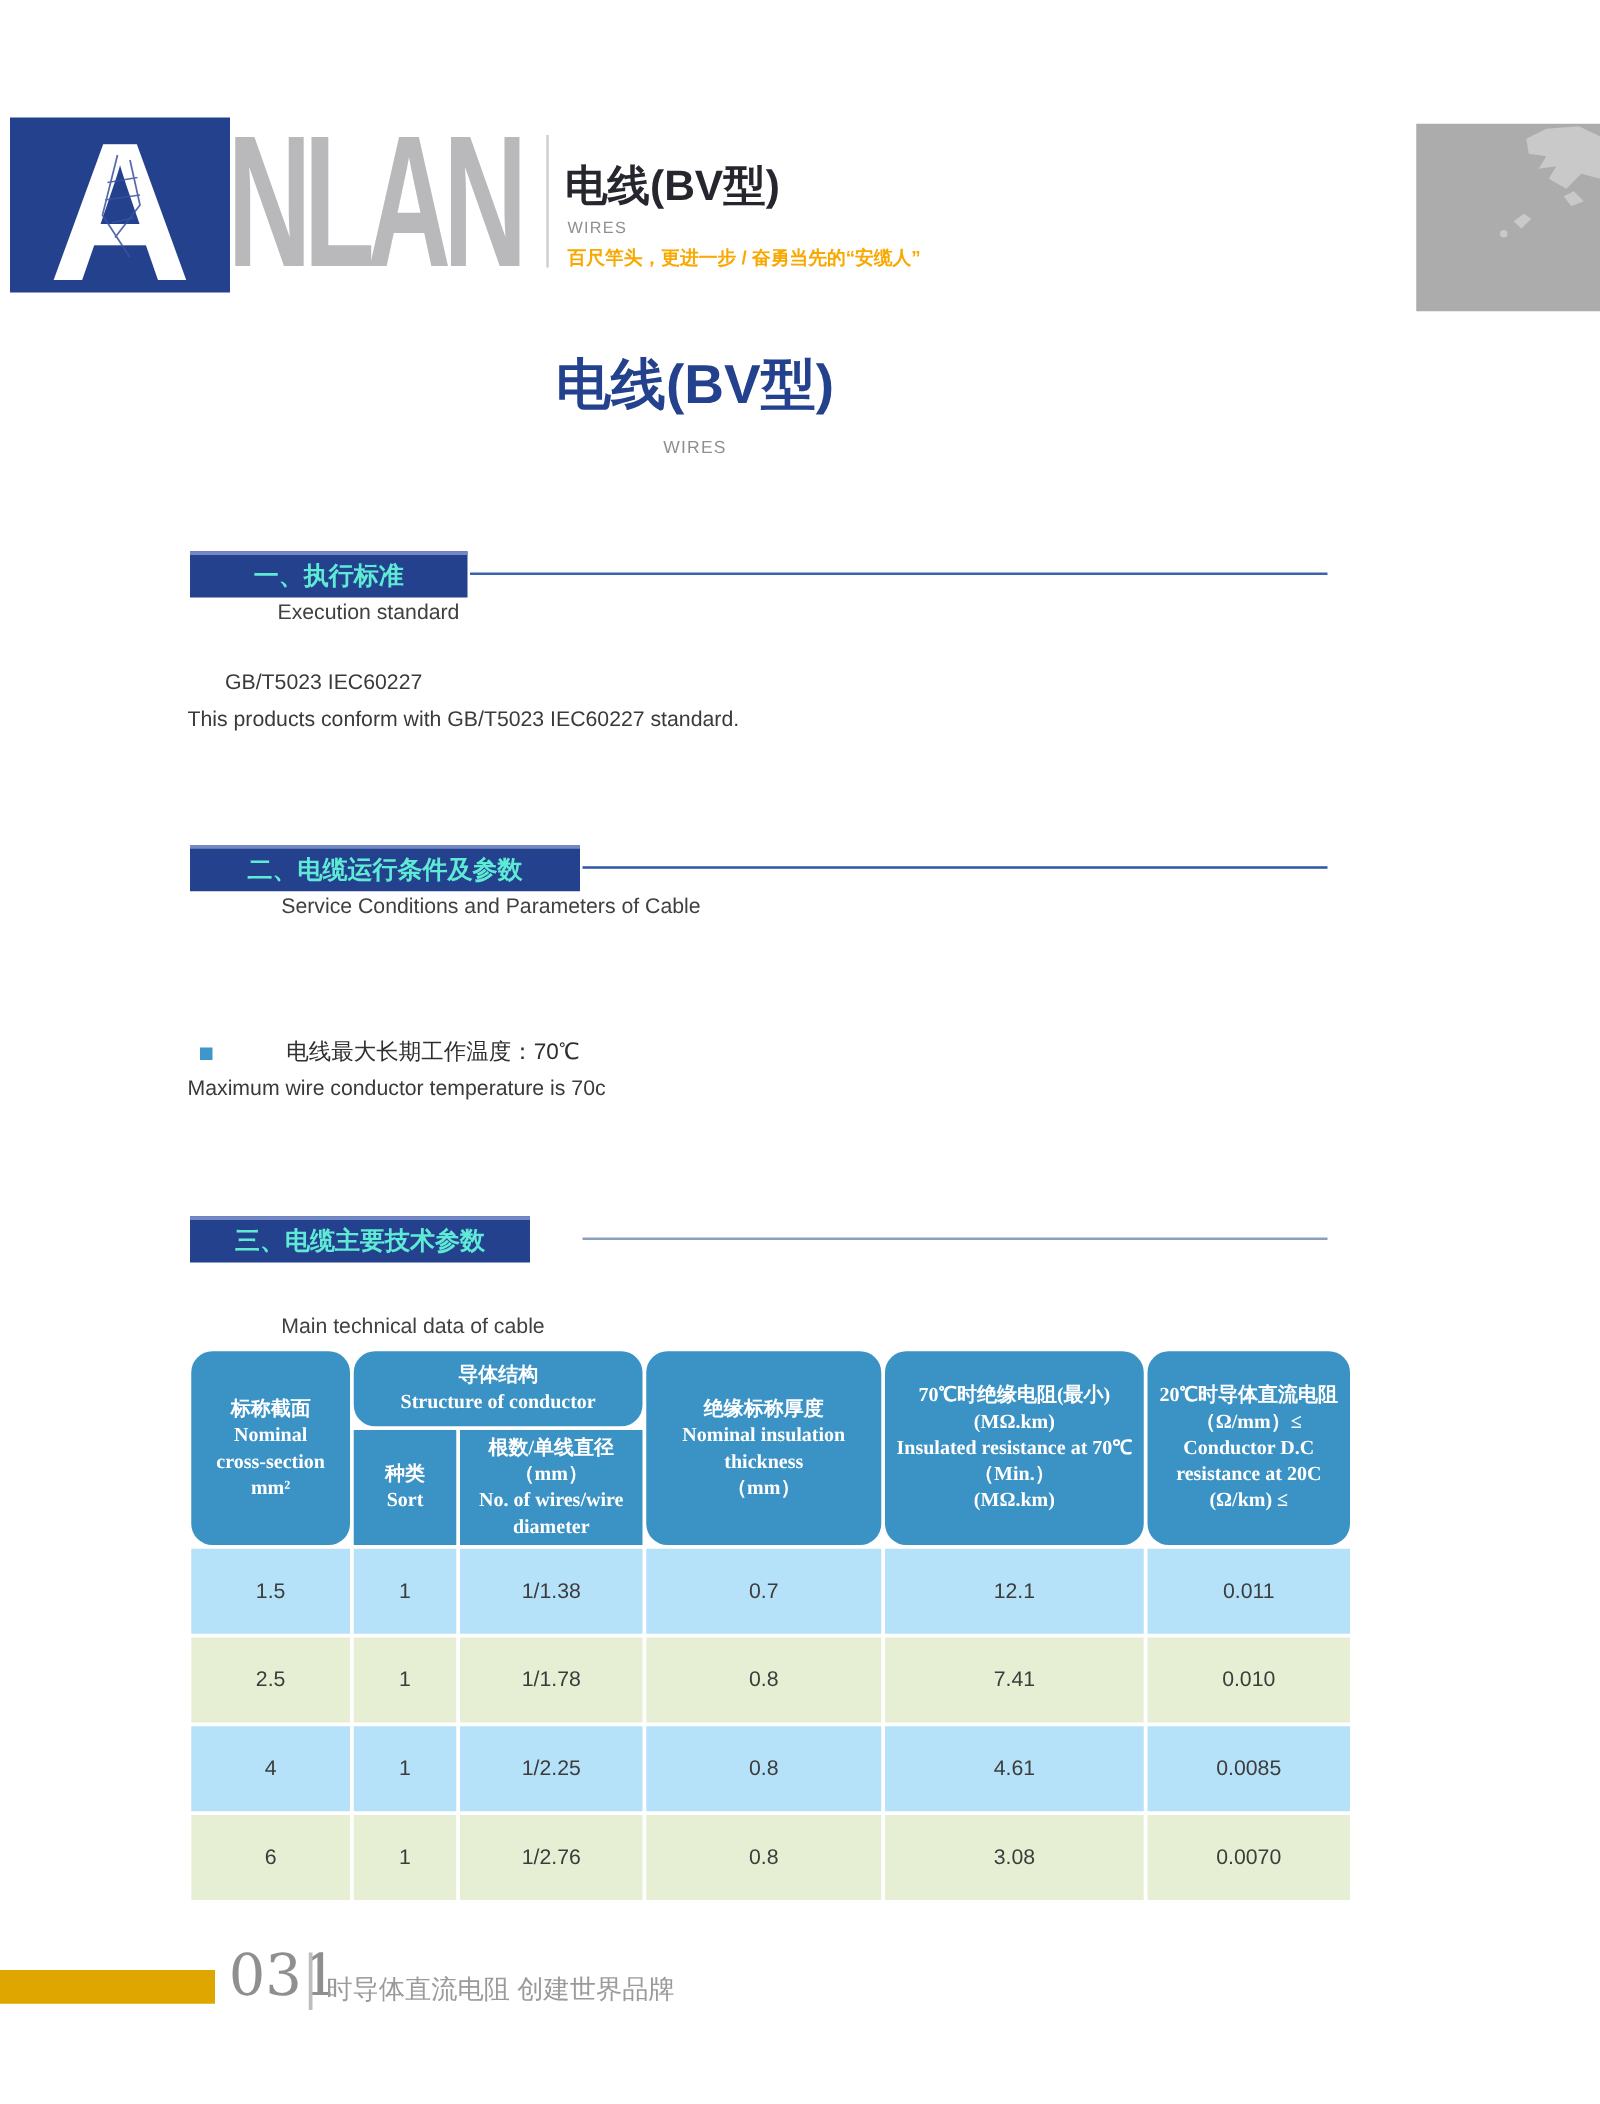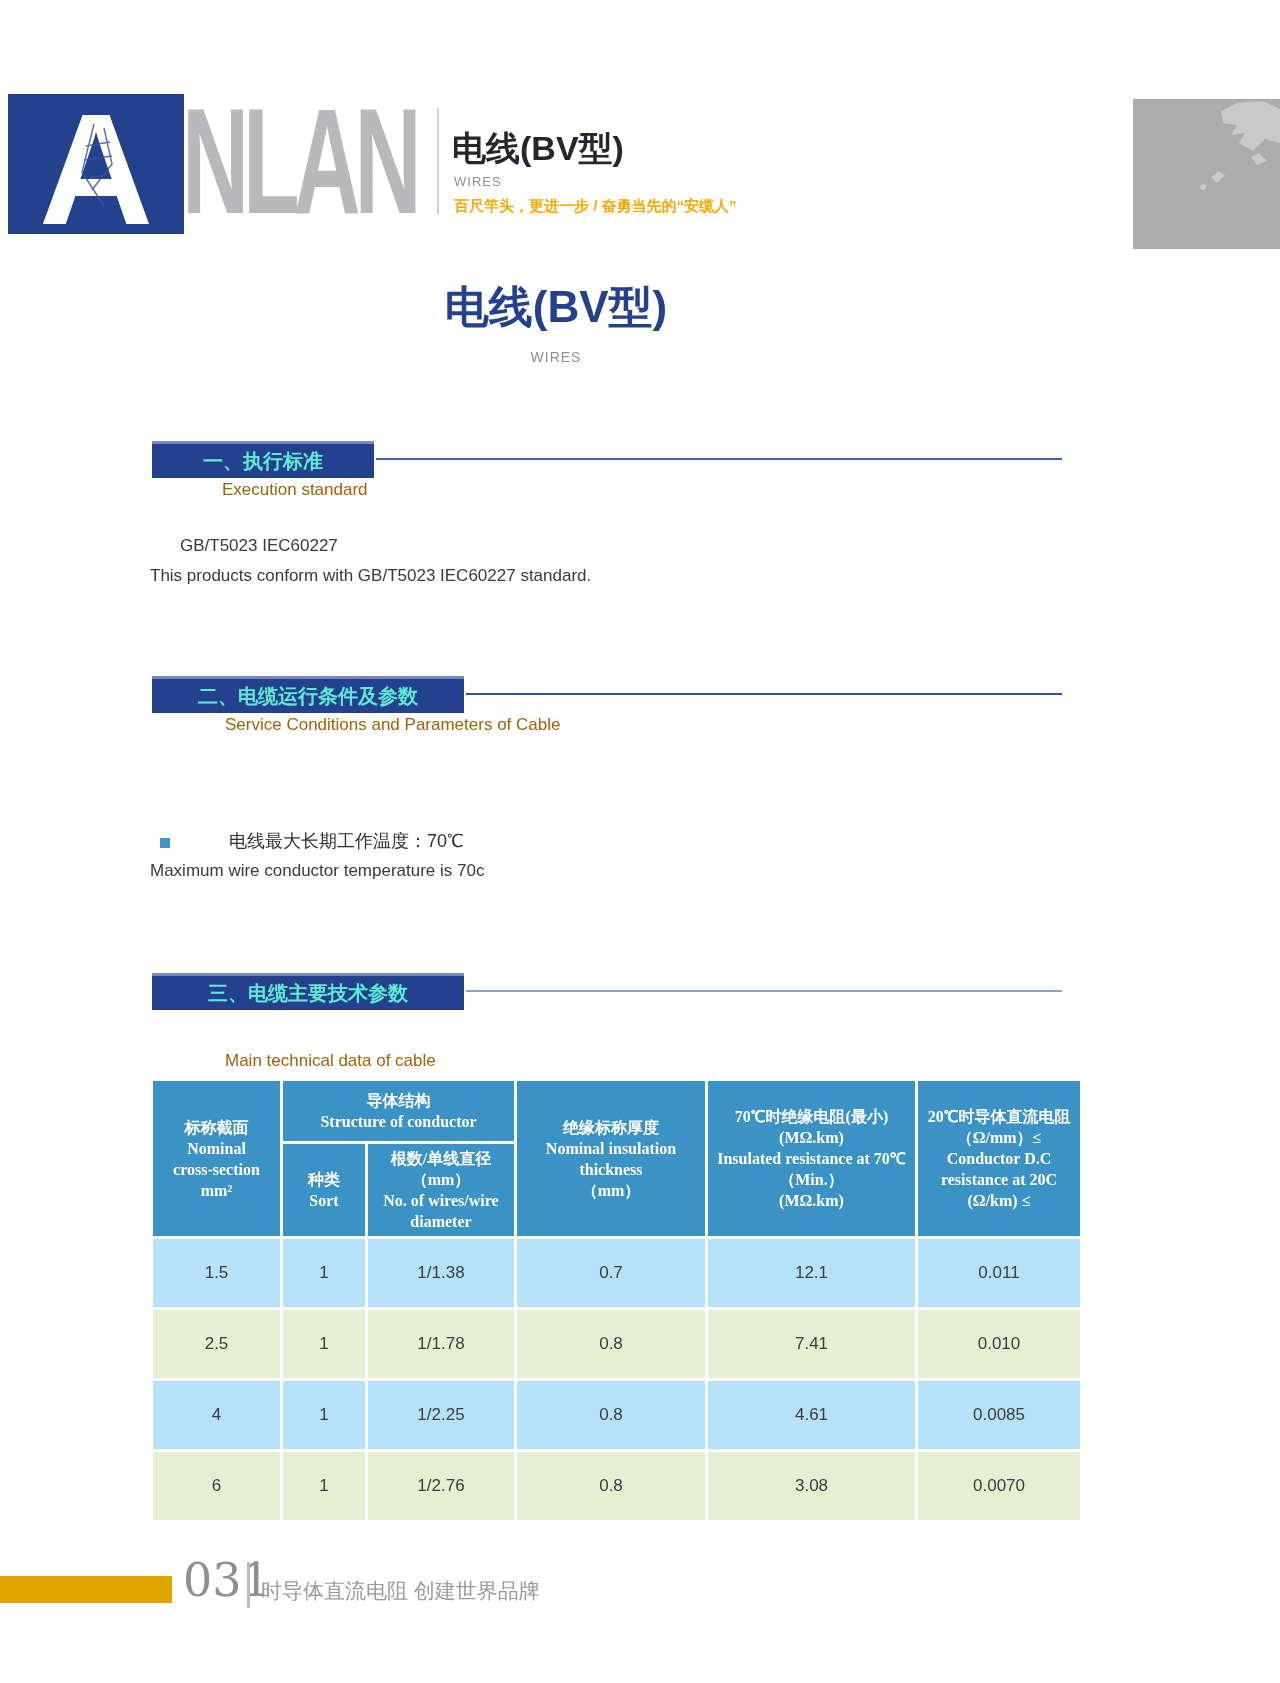--- a/index.html
+++ b/index.html
@@ -20,37 +20,37 @@
 
   
   .title-block{left:150px;top:278px;width:812px;text-align:center;}
   .main-title{font-size:44px;font-weight:bold;color:#24418e;}
   .main-sub{font-size:14px;color:#8f8f8f;letter-spacing:1px;margin-top:12px;}
 
   
   .sec-box{height:34px;background:#24418e;border-top:3px solid #7388c5;color:#5eead4;
            font-size:20px;font-weight:bold;text-align:center;line-height:34px;}
   .sec-line{height:2px;}
-  .sec-sub{font-size:17px;color:#a16207;}
+  .sec-sub{font-size:17px;color:#404040;}
   .body-text{font-size:17px;color:#3a3a3a;}
   .bullet-sq{width:10px;height:10px;background:#3f96c9;}
   .bullet-cn{font-size:18px;color:#2f2f2f;}
 
   
   .main-table{position:absolute;left:150px;top:1078px;width:912px;border-collapse:separate;
               border-spacing:3px;table-layout:fixed;}
   .main-table th{background:#3b92c4;color:#ffffff;font-family:"Liberation Serif",serif;
                  font-weight:bold;font-size:16px;line-height:1.32;text-align:center;
                  vertical-align:middle;padding:4px 2px;}
   .main-table td{font-size:17px;color:#3c3c3c;text-align:center;vertical-align:middle;height:66px;margin-left:16px;}
   .pre{white-space:pre-line;}
   .th-small{font-size:15px;}
   .row-blue td{background:#b5e2f9;}
   .row-green td{background:#e6efd3;}
-  .hrow1 th{height:52px;}
+  .hrow1 th{height:52px;border-radius:17px;}
   .hrow2 th{height:82px;}
 
   
   .footer-bar{left:0;top:1576px;width:172px;height:27px;background:#dfa600;}
   .footer-num{left:183px;top:1553px;font-size:46px;font-family:"DejaVu Serif",serif;color:#8f8f8f;}
   .footer-divider{left:247px;top:1562px;width:3px;height:46px;background:#bdbdbd;}
   .footer-slogan{left:261px;top:1577px;font-size:21px;color:#9a9a9a;}
 </style>
 </head>
 <body>
@@ -98,21 +98,21 @@
 
   <div class="abs sec-box" style="left:152px;top:676px;width:312px;">
     <span>二、电缆运行条件及参数</span>
   </div>
   <div class="abs sec-line" style="left:466px;top:693px;width:596px;background:#2f55a4;"></div>
   <div class="abs sec-sub" style="left:225px;top:715px;">Service Conditions and Parameters of Cable</div>
   <div class="abs bullet-sq" style="left:160px;top:838px;"></div>
   <div class="abs bullet-cn" style="left:189px;top:829px;margin-left:40px;">电线最大长期工作温度：70℃</div>
   <div class="abs body-text" style="left:150px;top:861px;">Maximum wire conductor temperature is 70c</div>
 
-  <div class="abs sec-box" style="left:152px;top:973px;width:312px;">
+  <div class="abs sec-box" style="left:152px;top:973px;width:272px;">
     <span>三、电缆主要技术参数</span>
   </div>
   <div class="abs sec-line" style="left:466px;top:990px;width:596px;background:#8ba0bf;"></div>
   <div class="abs sec-sub" style="left:225px;top:1012px;margin-top:39px;">Main technical data of cable</div>
 
   <table class="main-table">
     <colgroup>
       <col style="width:127px">
         <col style="width:82px">
         <col style="width:146px">

